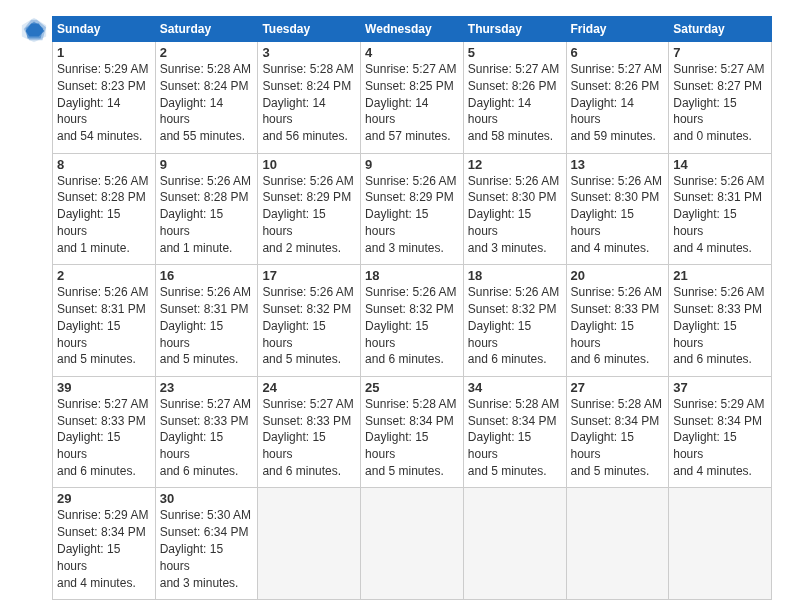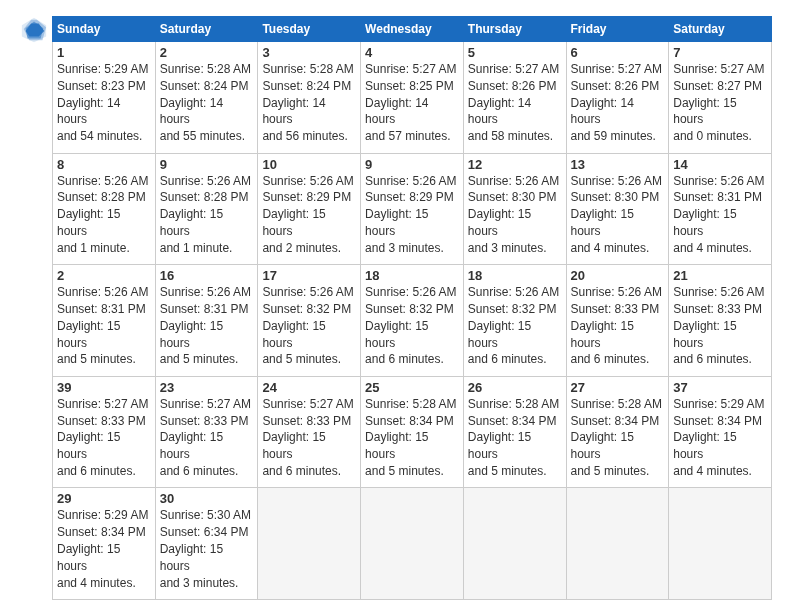--- a/index.html
+++ b/index.html
@@ -309,21 +309,21 @@
 and 6 minutes.</div>
           </td>
           <td>
             <span class="day-num">25</span>
             <div class="day-info" style="white-space: pre-line;">Sunrise: 5:28 AM
 Sunset: 8:34 PM
 Daylight: 15 hours
 and 5 minutes.</div>
           </td>
           <td>
-            <span class="day-num">26</span>
+            <span class="day-num">34</span>
             <div class="day-info" style="white-space: pre-line;">Sunrise: 5:28 AM
 Sunset: 8:34 PM
 Daylight: 15 hours
 and 5 minutes.</div>
           </td>
           <td>
             <span class="day-num">27</span>
             <div class="day-info" style="white-space: pre-line;">Sunrise: 5:28 AM
 Sunset: 8:34 PM
 Daylight: 15 hours

